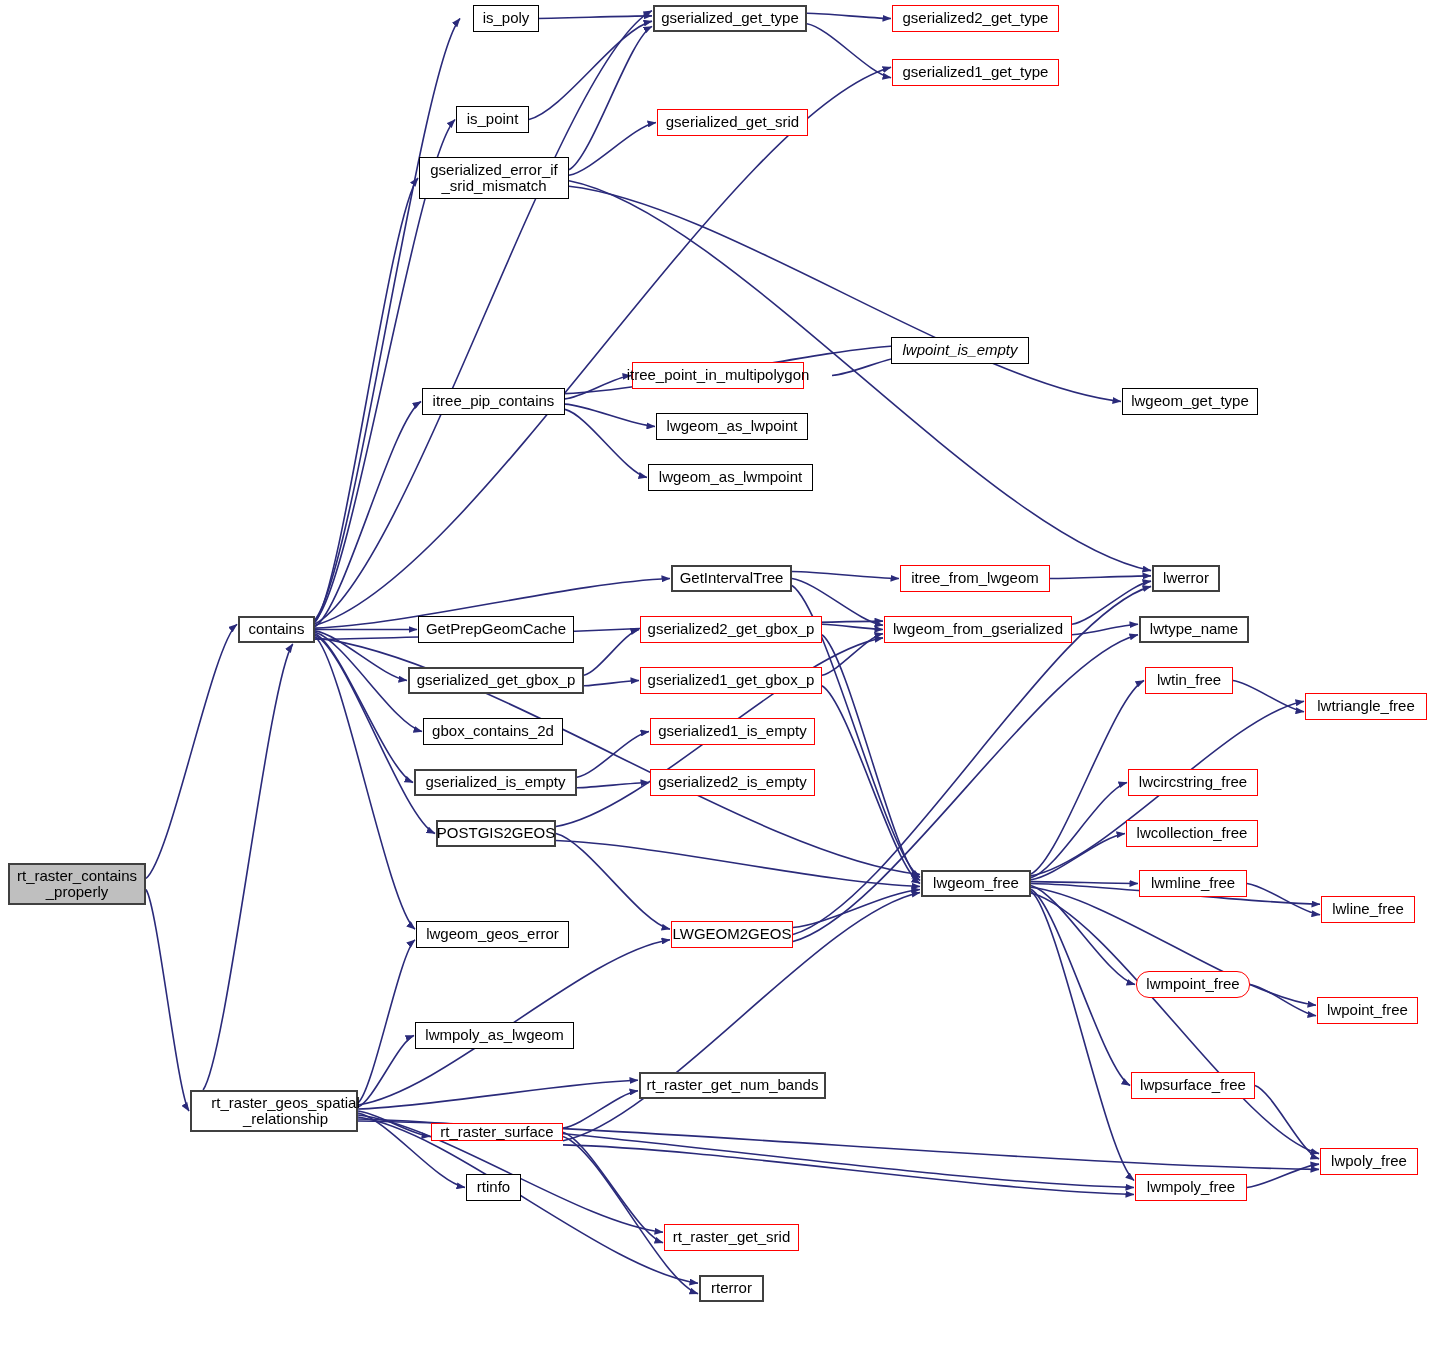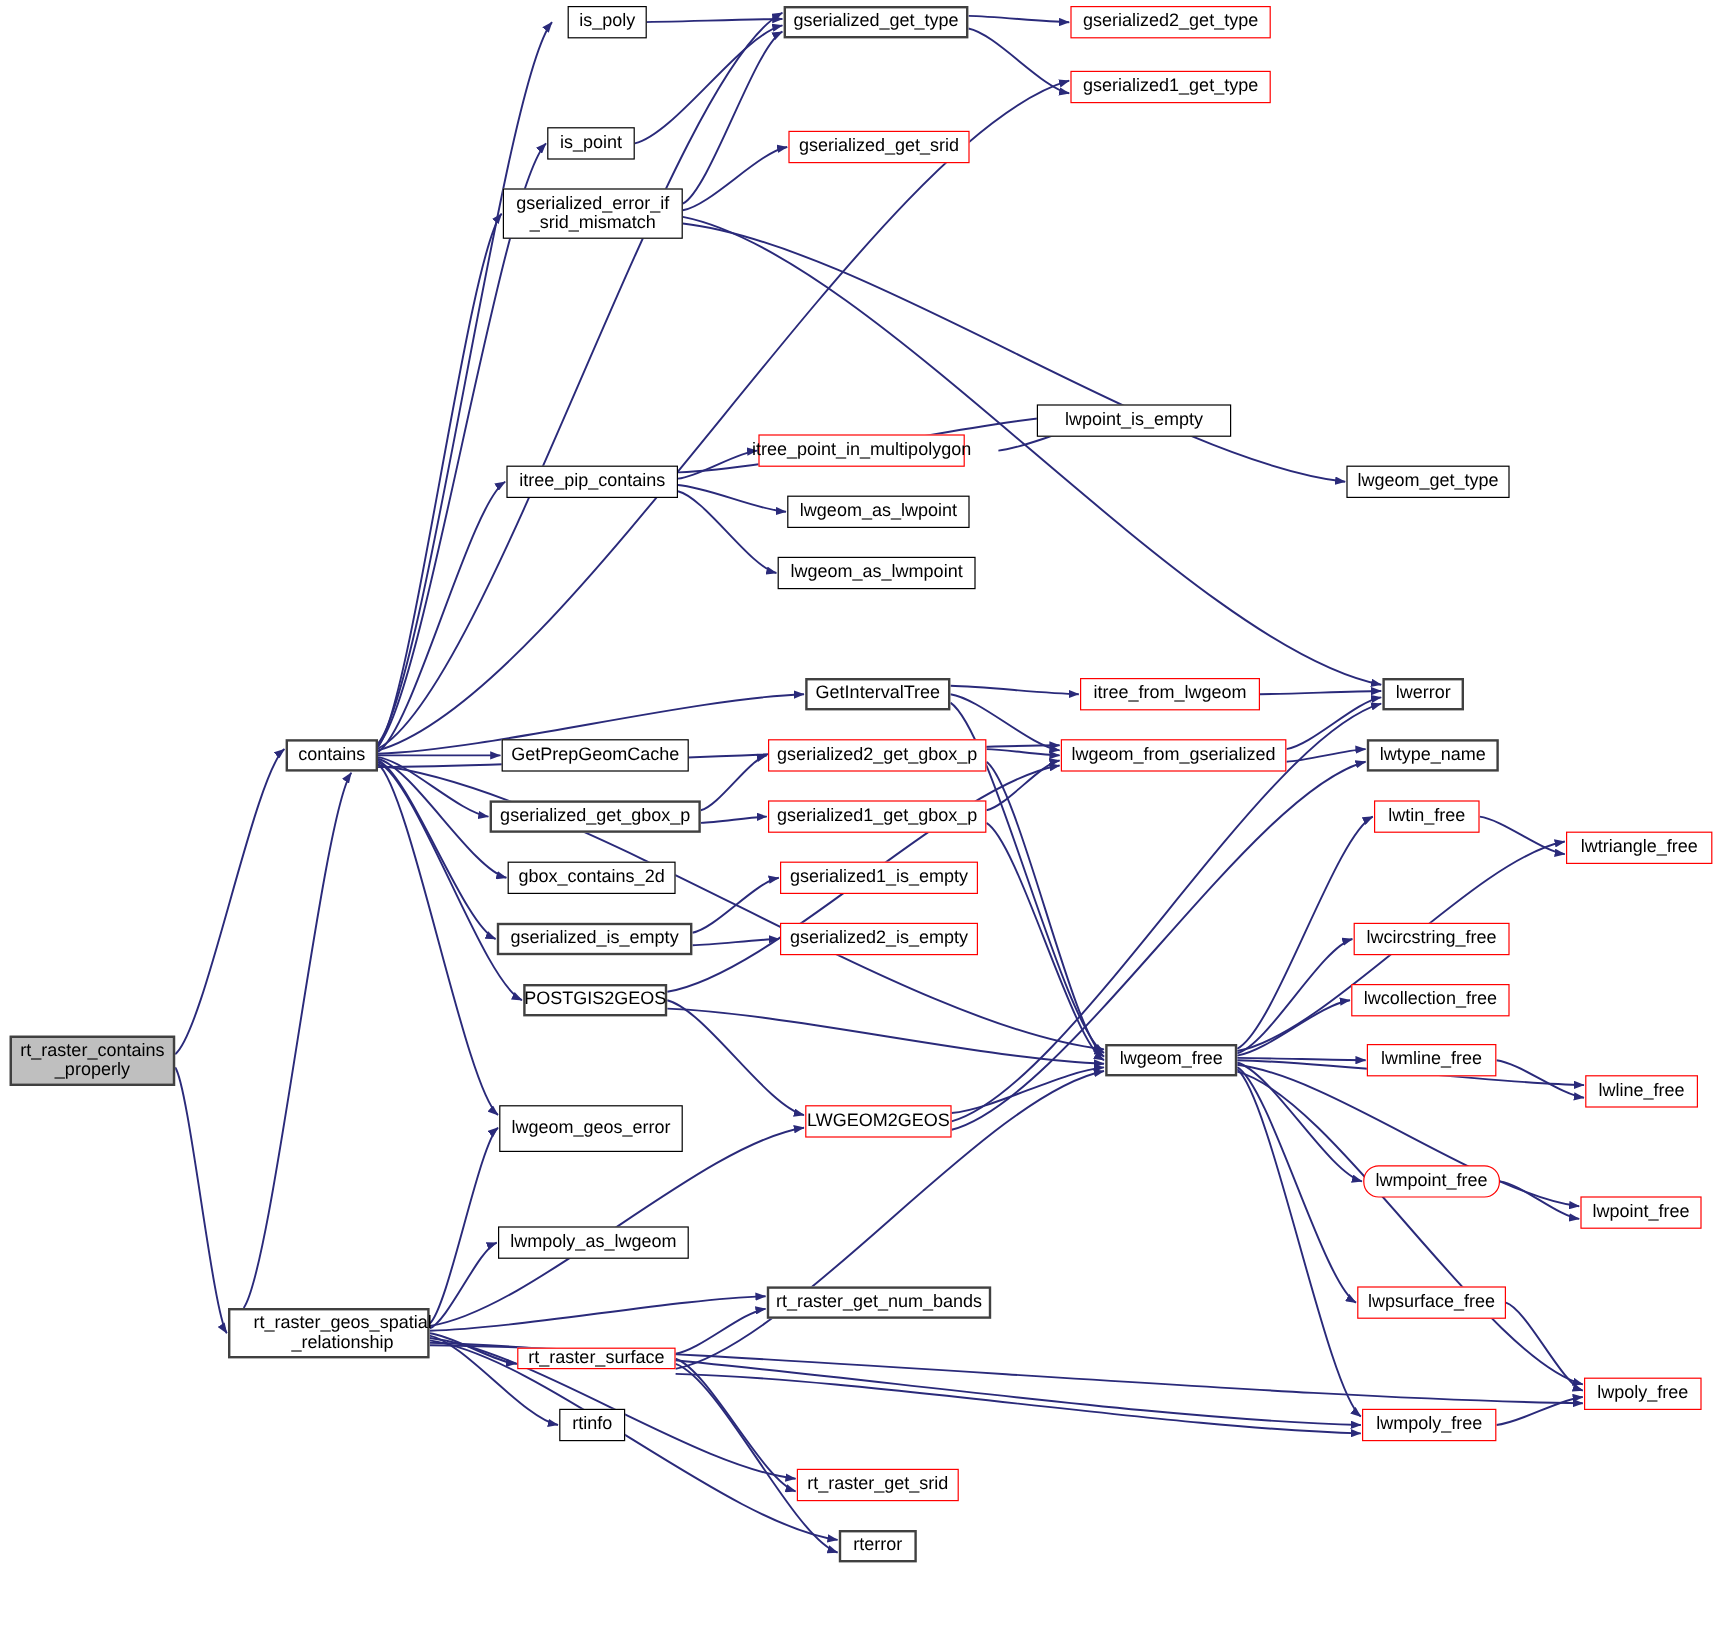--- a/index.html
+++ b/index.html
@@ -118,21 +118,21 @@
       <div class="node" style="left: 461px; top: 5px; width: 66px; height: 27px; margin-left: 12px;"><span>is_poly</span></div>
       <div class="node" style="left: 456px; top: 106px; width: 73px; height: 27px;"><span>is_point</span></div>
       <div class="node" style="left: 419px; top: 157px; width: 150px; height: 42px;"><span style="white-space: pre;">gserialized_error_if
 _srid_mismatch</span></div>
       <div class="node thick" style="left: 653px; top: 5px; width: 154px; height: 27px;"><span>gserialized_get_type</span></div>
       <div class="node red" style="left: 892px; top: 5px; width: 167px; height: 27px;"><span>gserialized2_get_type</span></div>
       <div class="node red" style="left: 892px; top: 59px; width: 167px; height: 27px;"><span>gserialized1_get_type</span></div>
       <div class="node red" style="left: 657px; top: 109px; width: 151px; height: 27px;"><span>gserialized_get_srid</span></div>
       <div class="node" style="left: 422px; top: 388px; width: 143px; height: 27px;"><span>itree_pip_contains</span></div>
       <div class="node red" style="left: 632px; top: 362px; width: 172px; height: 27px;"><span>itree_point_in_multipolygon</span></div>
-      <div class="node" style="left: 864px; top: 337px; width: 162px; height: 27px;"><span>lwpoint_is_empty</span></div>
+      <div class="node" style="left: 891px; top: 337px; width: 138px; height: 27px; font-style: italic;"><span>lwpoint_is_empty</span></div>
       <div class="node" style="left: 656px; top: 413px; width: 152px; height: 27px;"><span>lwgeom_as_lwpoint</span></div>
       <div class="node" style="left: 648px; top: 464px; width: 165px; height: 27px;"><span>lwgeom_as_lwmpoint</span></div>
       <div class="node" style="left: 1122px; top: 388px; width: 136px; height: 27px;"><span>lwgeom_get_type</span></div>
       <div class="node thick" style="left: 671px; top: 565px; width: 121px; height: 27px;"><span>GetIntervalTree</span></div>
       <div class="node red" style="left: 900px; top: 565px; width: 150px; height: 27px;"><span>itree_from_lwgeom</span></div>
       <div class="node thick" style="left: 1152px; top: 565px; width: 68px; height: 27px;"><span>lwerror</span></div>
       <div class="node" style="left: 418px; top: 616px; width: 156px; height: 27px;"><span>GetPrepGeomCache</span></div>
       <div class="node red" style="left: 640px; top: 616px; width: 182px; height: 27px;"><span>gserialized2_get_gbox_p</span></div>
       <div class="node red" style="left: 884px; top: 616px; width: 188px; height: 27px;"><span>lwgeom_from_gserialized</span></div>
       <div class="node thick" style="left: 1139px; top: 616px; width: 110px; height: 27px;"><span>lwtype_name</span></div>
@@ -143,21 +143,21 @@
       <div class="node" style="left: 423px; top: 718px; width: 140px; height: 27px;"><span>gbox_contains_2d</span></div>
       <div class="node red" style="left: 650px; top: 718px; width: 165px; height: 27px; text-align: right;"><span>gserialized1_is_empty</span></div>
       <div class="node red" style="left: 1128px; top: 769px; width: 130px; height: 27px;"><span>lwcircstring_free</span></div>
       <div class="node thick" style="left: 414px; top: 769px; width: 163px; height: 27px;"><span>gserialized_is_empty</span></div>
       <div class="node red" style="left: 650px; top: 769px; width: 165px; height: 27px;"><span>gserialized2_is_empty</span></div>
       <div class="node red" style="left: 1126px; top: 820px; width: 132px; height: 27px;"><span>lwcollection_free</span></div>
       <div class="node thick" style="left: 436px; top: 820px; width: 120px; height: 27px;"><span>POSTGIS2GEOS</span></div>
       <div class="node thick" style="left: 921px; top: 870px; width: 110px; height: 27px;"><span>lwgeom_free</span></div>
       <div class="node red" style="left: 1139px; top: 870px; width: 108px; height: 27px;"><span>lwmline_free</span></div>
       <div class="node red" style="left: 1321px; top: 896px; width: 94px; height: 27px;"><span>lwline_free</span></div>
-      <div class="node" style="left: 416px; top: 921px; width: 153px; height: 39px; text-align: center;"><span>lwgeom_geos_error</span></div>
+      <div class="node" style="left: 416px; top: 921px; width: 153px; height: 27px; text-align: center;"><span>lwgeom_geos_error</span></div>
       <div class="node red" style="left: 671px; top: 921px; width: 122px; height: 27px;"><span>LWGEOM2GEOS</span></div>
       <div class="node red" style="left: 1136px; top: 971px; width: 114px; height: 27px; border-radius: 13px;"><span>lwmpoint_free</span></div>
       <div class="node red" style="left: 1317px; top: 997px; width: 101px; height: 27px;"><span>lwpoint_free</span></div>
       <div class="node" style="left: 415px; top: 1022px; width: 159px; height: 27px;"><span>lwmpoly_as_lwgeom</span></div>
       <div class="node red" style="left: 1131px; top: 1072px; width: 124px; height: 27px;"><span>lwpsurface_free</span></div>
       <div class="node thick" style="left: 639px; top: 1072px; width: 187px; height: 27px;"><span>rt_raster_get_num_bands</span></div>
       <div class="node red" style="left: 431px; top: 1123px; width: 132px; height: 18px;"><span>rt_raster_surface</span></div>
       <div class="node red" style="left: 1320px; top: 1148px; width: 98px; height: 27px;"><span>lwpoly_free</span></div>
       <div class="node red" style="left: 1135px; top: 1174px; width: 112px; height: 27px;"><span>lwmpoly_free</span></div>
       <div class="node" style="left: 466px; top: 1174px; width: 55px; height: 27px;"><span>rtinfo</span></div>

